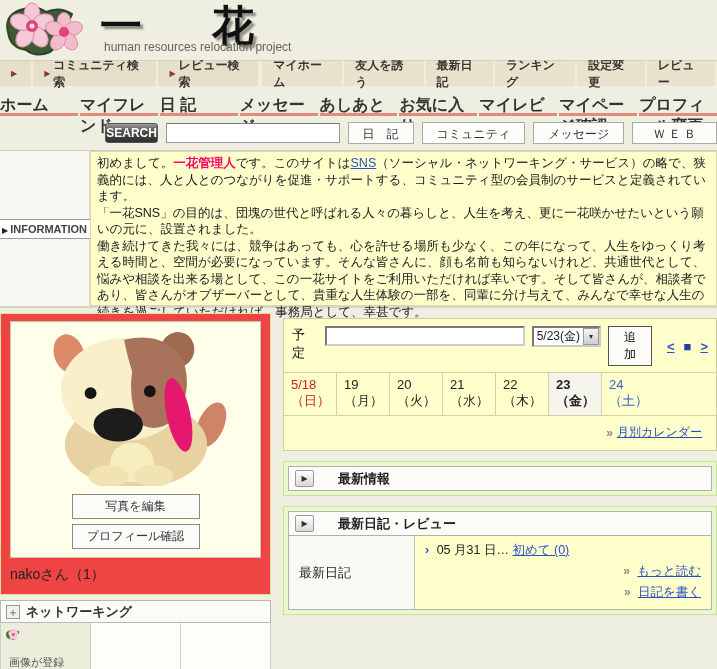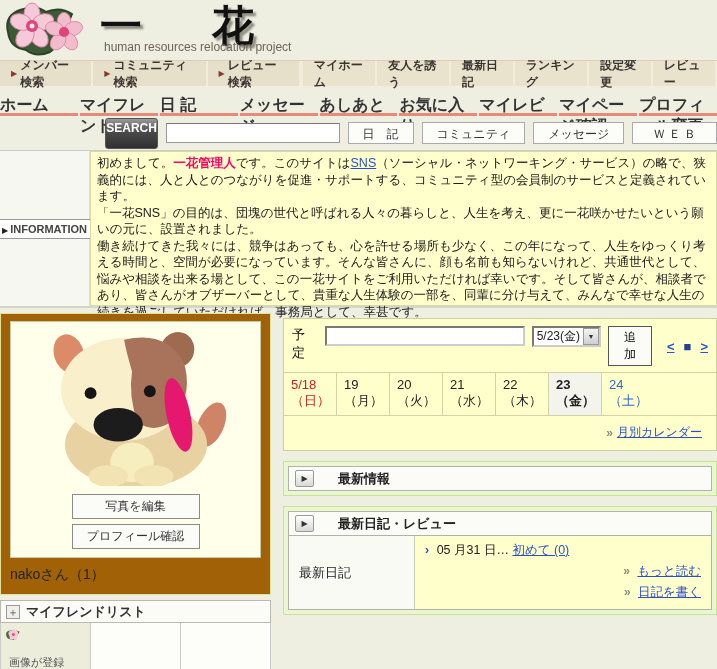--- a/index.html
+++ b/index.html
@@ -35,21 +35,21 @@
   .nav1 .spacer { flex:1; border-right:2px solid #f2ecd9; }
   .nav1 .right .item { background:#e9e2cd; }
 
   
   .nav2 { height:30px; display:flex; gap:2px; background:#eeeee1; padding-top:4px; }
   .nav2 .tab { flex:1; text-align:left; font-size:16px; font-weight:bold; color:#333;
                padding-top:5px; border-bottom:3px solid #e8897a; cursor:pointer; }
 
   
   .search-row { height:34px; display:flex; align-items:center; padding-left:105px; gap:8px; }
-  .search-btn { width:56px; height:31px; color:#fff; font-size:12px; font-weight:bold;
+  .search-btn { width:56px; height:20px; color:#fff; font-size:12px; font-weight:bold;
                 text-align:center; line-height:19px; border:1px solid #555; border-radius:3px;
                 background:linear-gradient(#9a9a9a,#4a4a4a 45%,#303030); cursor:pointer; }
   .search-input { width:182px; height:20px; border:1px solid #999; border-top-color:#777;
                   background:#fff; padding:0 4px; font-size:12px; }
   .scope-btn { height:22px; background:#fcfcf9; border:1px solid #aaa; color:#333;
                font-size:12px; padding:3px 14px; cursor:pointer; white-space:nowrap; }
   .scope-btn.web { padding:3px 20px; }
 
   
   .info-section { height:158px; display:flex; border-top:1px solid #ccc; border-bottom:2px solid #d5d5c8; background:#f7f7f2; }
@@ -62,21 +62,21 @@
                font-size:12.5px; line-height:16.5px; color:#1a1a1a; }
   .info-body .admin { color:#ff0066; font-weight:bold; }
   .info-body a, .lnk { color:#2b50c8; text-decoration:underline; cursor:pointer; }
 
   
   .main { position:absolute; left:0; top:313px; width:717px; }
   .left-col { position:absolute; left:0; top:0; width:271px; }
   .right-col { position:absolute; left:283px; top:5px; width:434px; }
 
   
-  .profile-box { background:#a16207; border:1px solid #e0e09a; padding:7px 9px 4px; }
+  .profile-box { background:#ef4444; border:1px solid #e0e09a; padding:7px 9px 4px; }
   .photo-frame { background:#ffffea; border:1px solid #c9c9a2; padding:6px 0 8px; text-align:center; }
   .pf-buttons { margin-top:4px; }
   .pf-btn { display:block; width:128px; margin:5px auto 0; background:#fbfbf8; border:1px solid #8a8a8a;
             font-size:12px; color:#333; padding:3px 0; cursor:pointer; }
   .profile-caption { text-align:left; font-size:14px; color:#222; padding:8px 0 6px; }
 
   
   .friends-header { margin-top:5px; height:23px; background:#fbfbf7; border:1px solid #b9b9b0;
                     display:flex; align-items:center; padding:0 5px; }
   .plus-box { width:14px; height:14px; border:1px solid #999; background:#f0f0ea; font-size:11px;
@@ -164,21 +164,20 @@
       </g>
     </svg>
     <div class="site-title">一　花</div>
     <div class="site-subtitle">human resources relocation project</div>
   </div>
 
   <div class="nav1">
     <div class="grp">
       <div class="item">
         <span class="arrow">▶</span>
-        <span>メンバー検索</span>
       </div>
       <div class="item">
         <span class="arrow">▶</span>
         <span>コミュニティ検索</span>
       </div>
       <div class="item">
         <span class="arrow">▶</span>
         <span>レビュー検索</span>
       </div>
     </div>
@@ -263,21 +262,21 @@
           <div class="pf-buttons">
             <button class="pf-btn">写真を編集</button>
             <button class="pf-btn">プロフィール確認</button>
           </div>
         </div>
         <div class="profile-caption">nakoさん（1）</div>
       </div>
 
       <div class="friends-header">
         <div class="plus-box">＋</div>
-        <div class="friends-title">マイフレンドリスト</div>
+        <div class="friends-title">ネットワーキング</div>
       </div>
       <div class="friends-grid">
         <div class="f-col first">
           <div class="f-cell-icon">
             <svg width="20" height="18" viewBox="0 0 96 56">
                 <path d="M6 30 Q2 14 18 8 Q34 2 44 10 Q58 4 70 12 Q66 26 52 30 Q60 42 48 50 Q34 56 24 48 Q8 46 6 30" fill="#4a6a40"></path>
                 <g transform="translate(40,26)">
                   <g fill="#f6c9d8">
                     <ellipse cx="0" cy="-14" rx="10" ry="13"></ellipse>
                     <ellipse cx="13" cy="-5" rx="10" ry="13"></ellipse>

